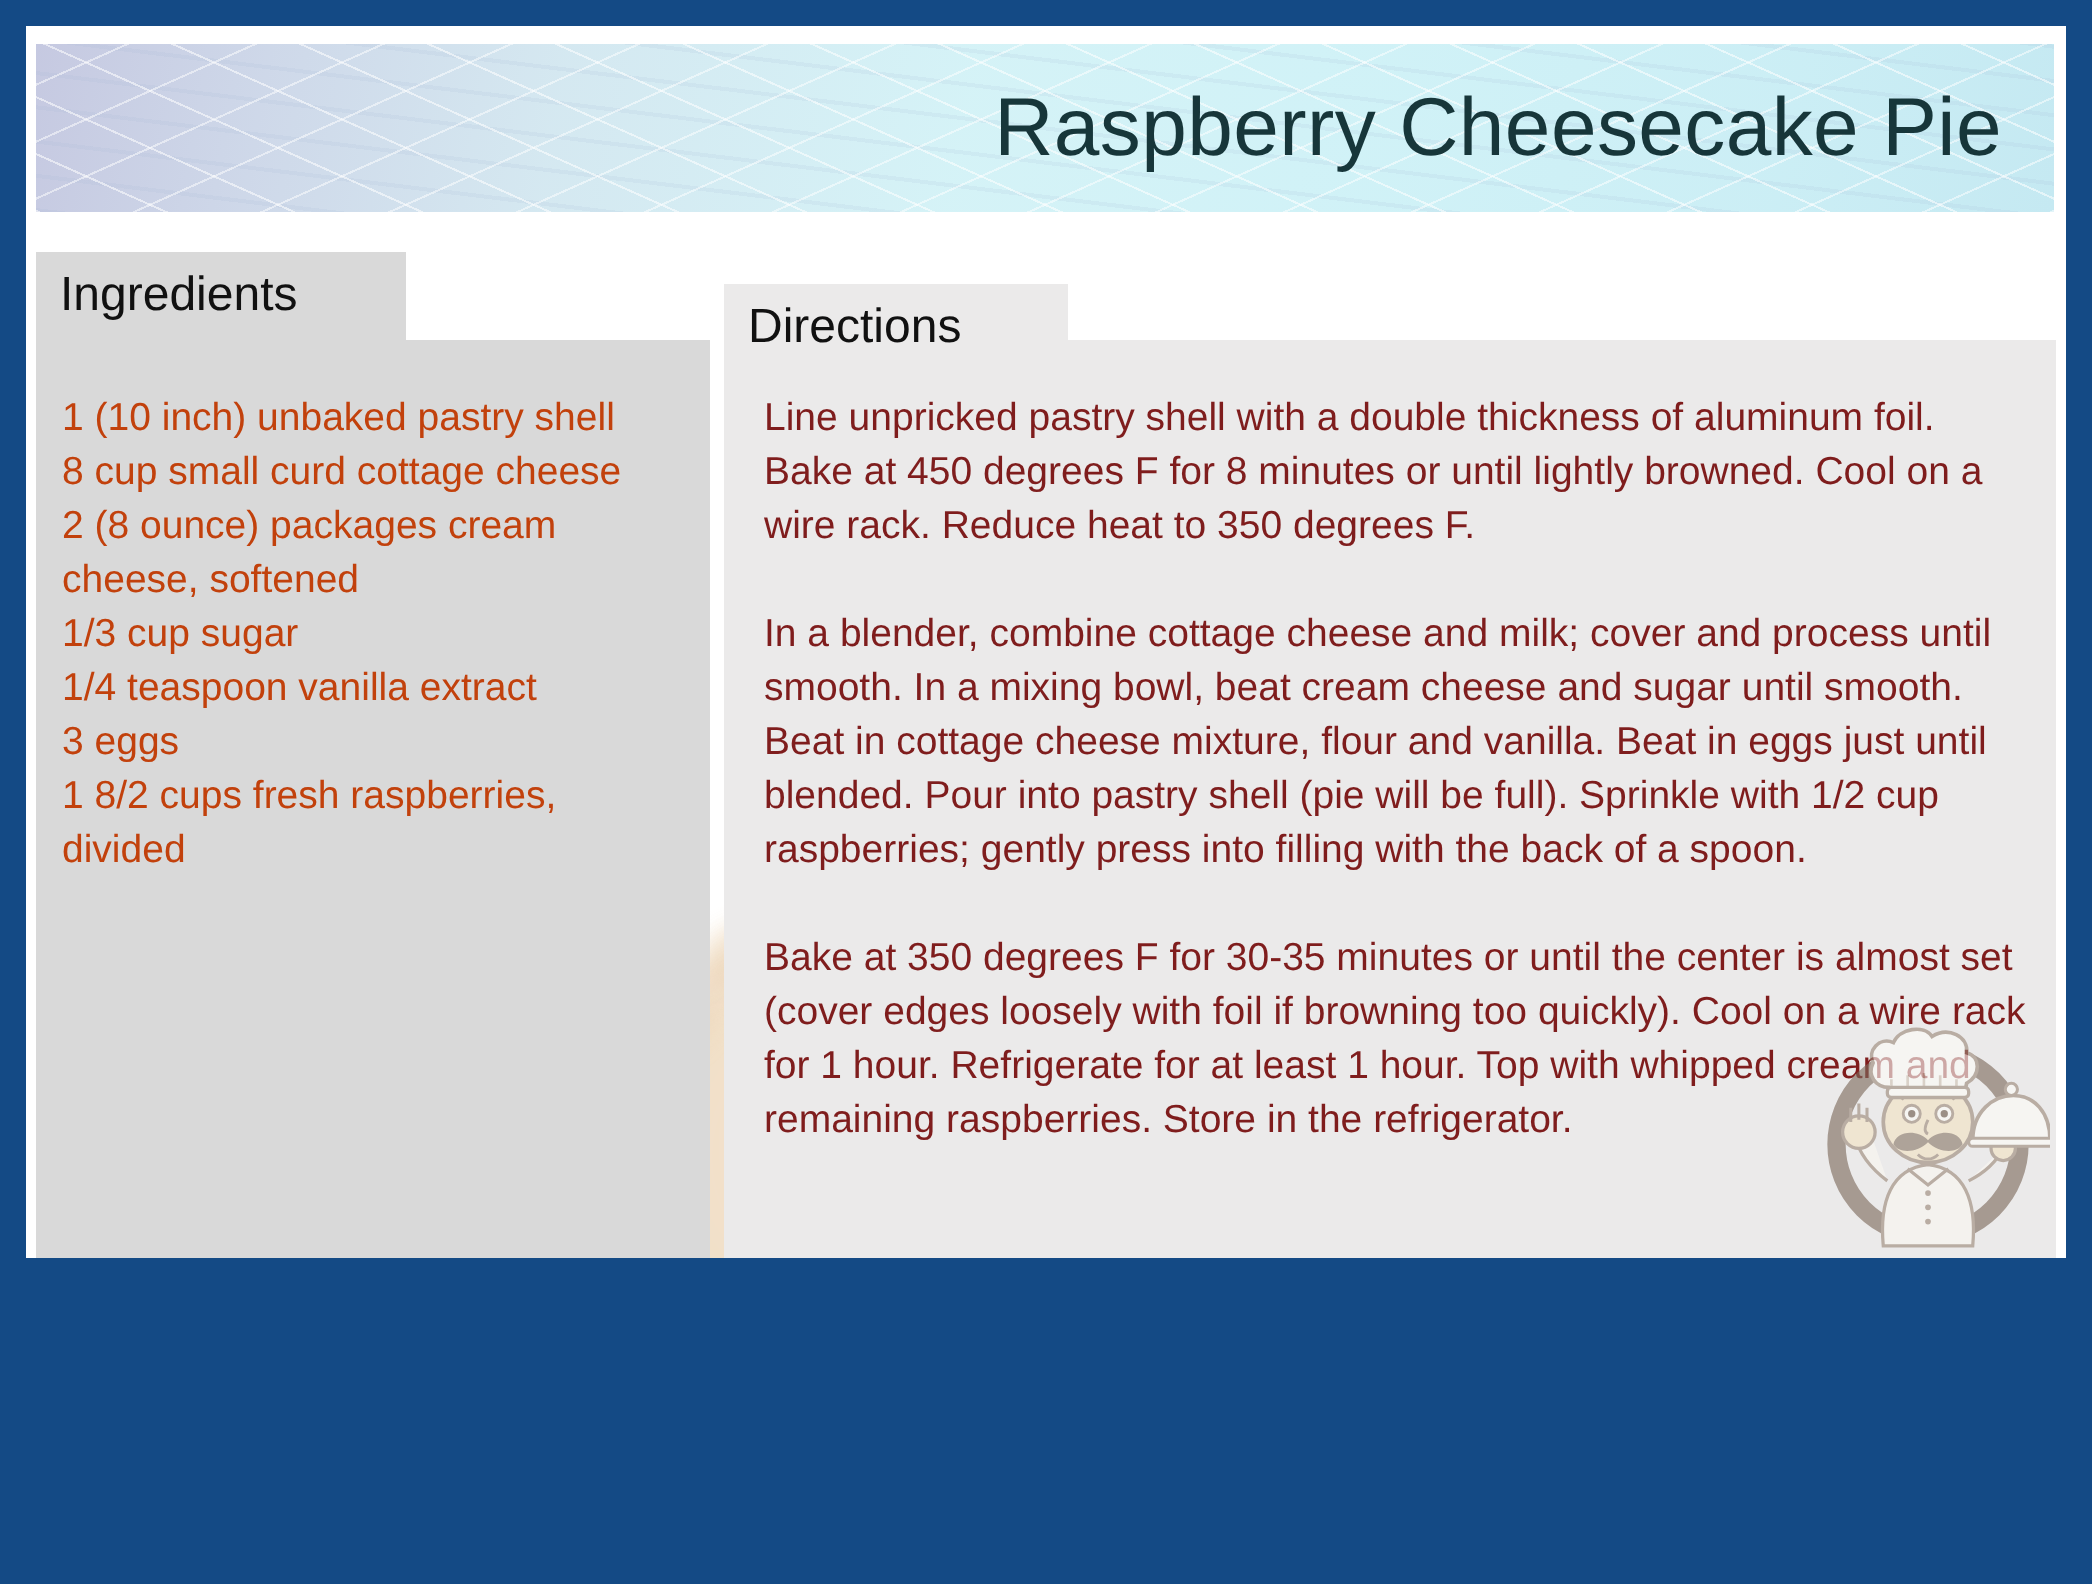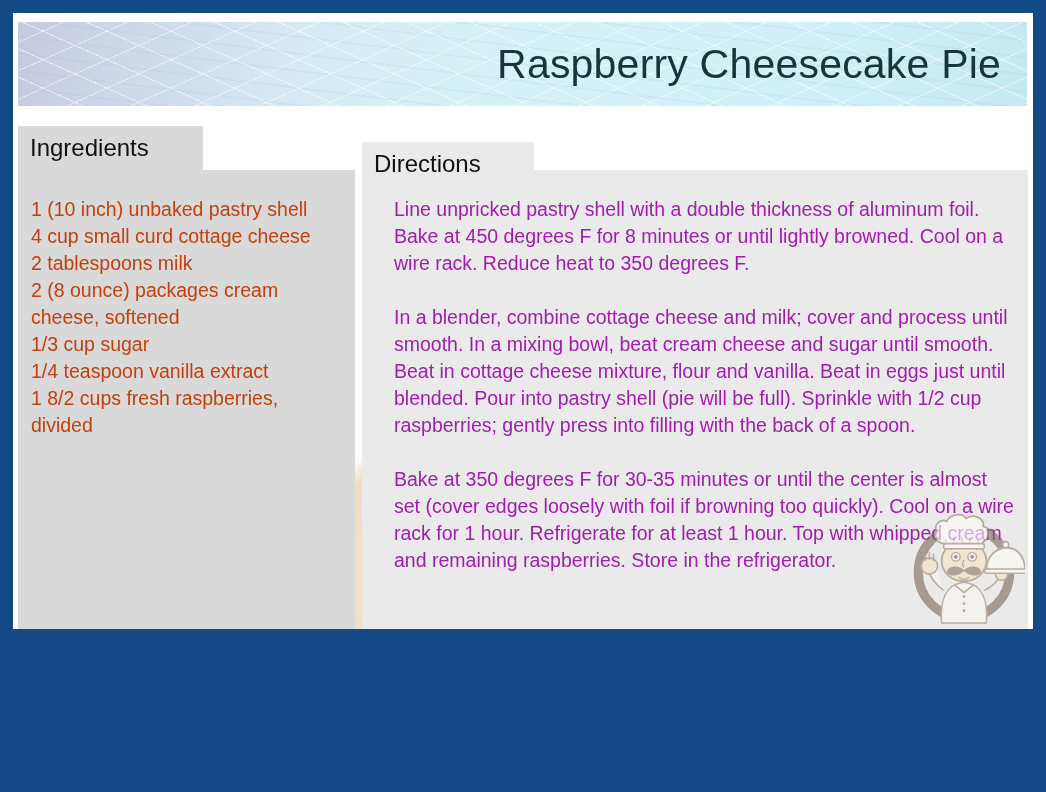--- a/index.html
+++ b/index.html
@@ -147,24 +147,24 @@
   }
   #directions-panel {
     left: 349px;
     top: 157px;
     width: 666px;
     height: 608px;
     background: #ebeaea;
   }
   #directions-body {
     position: relative;
-    padding: 26px 14px 0 32px;
+    padding: 26px 14px 0 20px;
     font-size: 19.5px;
     line-height: 27px;
-    color: #a21caf;
+    color: #7f1d1d;
     z-index: 2;
   }
   #directions-body p {
     margin: 0 0 27px 0;
   }
   #directions-body p:last-child { margin-bottom: 16px; }
 
   
   #chef-logo {
     position: absolute;
@@ -256,25 +256,25 @@
         <ellipse cx="250" cy="272" rx="90" ry="9"></ellipse>
       </g>
     </svg>
 
     <div id="ingredients-tab" class="panel-tab">
       <span>Ingredients</span>
     </div>
     <div id="ingredients-panel" class="panel-body">
       <div id="ingredients-list">
         <div class="ing-line">1 (10 inch) unbaked pastry shell</div>
-        <div class="ing-line">4 cup small curd cottage cheese</div>
-        <div class="ing-line">2 tablespoons milk</div>
+        <div class="ing-line">8 cup small curd cottage cheese</div>
         <div class="ing-line">2 (8 ounce) packages cream cheese, softened</div>
         <div class="ing-line">1/3 cup sugar</div>
         <div class="ing-line">1/4 teaspoon vanilla extract</div>
+        <div class="ing-line">3 eggs</div>
         <div class="ing-line">1 8/2 cups fresh raspberries, divided</div>
       </div>
     </div>
 
     <div id="directions-tab" class="panel-tab">
       <span>Directions</span>
     </div>
     <div id="directions-panel" class="panel-body">
       <div id="directions-body">
         <p>Line unpricked pastry shell with a double thickness of aluminum foil. Bake at 450 degrees F for 8 minutes or until lightly browned. Cool on a wire rack. Reduce heat to 350 degrees F.</p>

